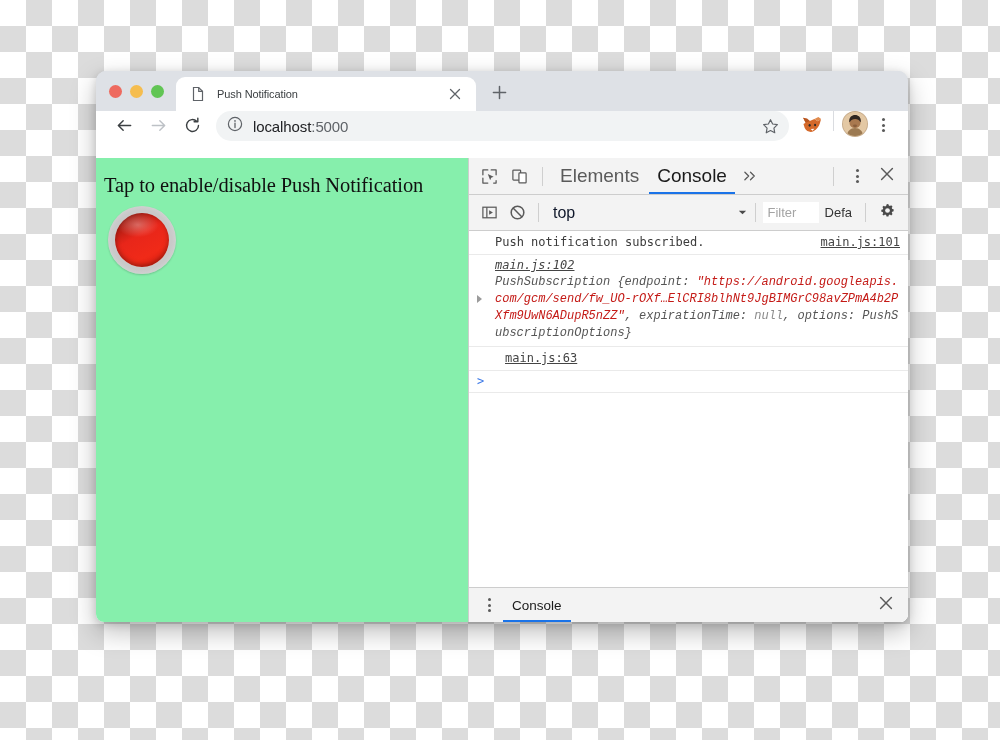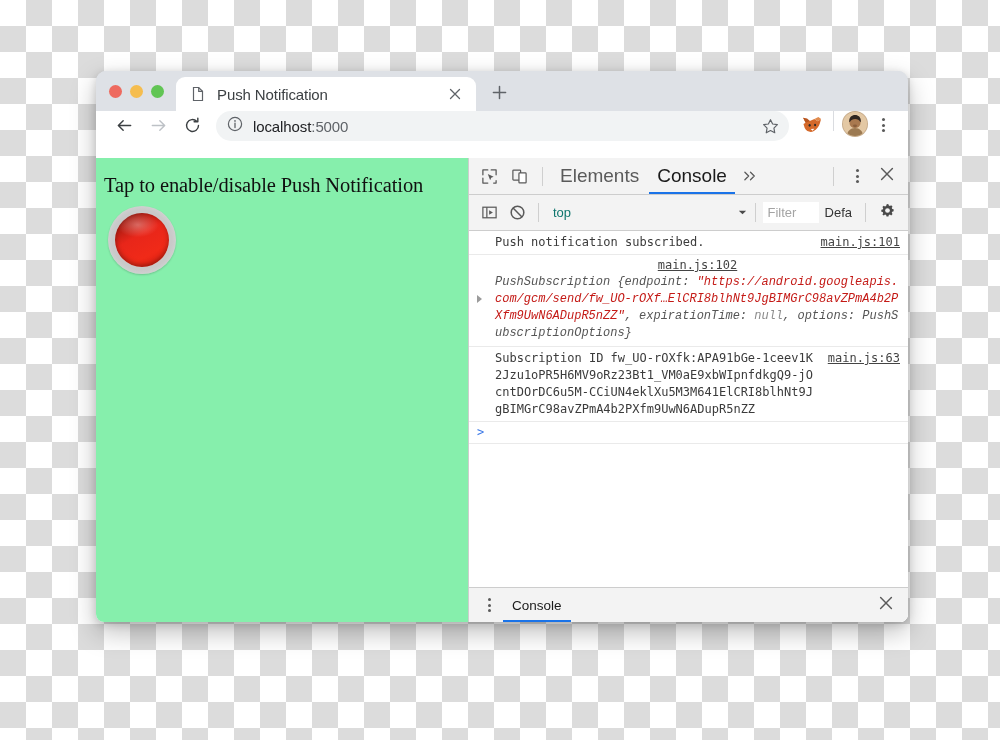--- a/index.html
+++ b/index.html
@@ -64,21 +64,21 @@
     background: #ffffff;
     border-radius: 9px 9px 0 0;
     display: flex;
     align-items: center;
     padding: 0 10px 0 14px;
     gap: 11px;
     position: relative;
   }
   #tab-active .tab-title {
     flex: 1;
-    font-size: 15px;
+    font-size: 11px;
     color: #3c4043;
     white-space: nowrap;
     overflow: hidden;
     text-overflow: ellipsis;
     letter-spacing: -0.1px;
   }
   .tab-favicon { width: 16px; height: 16px; flex: none; }
   .tab-close {
     width: 22px; height: 22px; flex: none;
     display: flex; align-items: center; justify-content: center;
@@ -247,22 +247,22 @@
   #ctx-select {
     flex: 1;
     display: flex;
     align-items: center;
     min-width: 0;
     padding-left: 7px;
     height: 22px;
   }
   #ctx-select .ctx-label {
     flex: 1;
-    font-size: 13px;
-    color: #0f766e;
+    font-size: 16px;
+    color: #0f172a;
     white-space: nowrap;
     overflow: hidden;
   }
   #filter-input {
     width: 56px;
     height: 21px;
     background: #ffffff;
     border: 1px solid transparent;
     display: flex; align-items: center;
     padding-left: 4px;
@@ -299,21 +299,21 @@
   }
   .log-msg { flex: 1; white-space: pre-wrap; word-break: break-all; min-width: 0; }
   .log-src {
     flex: none;
     margin-left: 10px;
     color: #444;
     text-decoration: underline;
     white-space: nowrap;
   }
   .log-row.obj { display: block; padding-top: 2px; padding-bottom: 4px; }
-  .log-row.obj .src-line { text-align: center; }
+  .log-row.obj .src-line { text-align: left; font-style: italic; }
   .log-row.obj .src-line .log-src { margin-left: 0; }
   .obj-body {
     position: relative;
     padding-left: 0;
     font-style: italic;
     color: #555;
     word-break: break-all;
     white-space: pre-wrap;
     font-family: Liberation Mono, monospace;
   }
@@ -596,21 +596,20 @@
         <div class="log-row obj">
           <span class="disclosure"></span>
           <div class="src-line">
             <span class="log-src">main.js:102</span>
           </div>
           <div class="obj-body"><span class="cls">PushSubscription</span><span class="cls"> {endpoint: </span><span class="str">"https://android.googleapis.com/gcm/send/fw_UO-rOXf…ElCRI8blhNt9JgBIMGrC98avZPmA4b2PXfm9UwN6ADupR5nZZ"</span><span class="cls">, expirationTime: </span><span class="nul">null</span><span class="cls">, options: </span><span class="cls">PushSubscriptionOptions}</span></div>
         </div>
 
         <div class="log-row multiline">
           <div class="first">
-            <span class="log-msg">Subscription ID fw_UO-rOXfk:APA91bGe-1ceev1K2Jzu1oPR5H6MV9oRz23Bt1_VM0aE9xbWIpnfdkgQ9-jOcntDOrDC6u5M-CCiUN4eklXu5M3M641ElCRI8blhNt9JgBIMGrC98avZPmA4b2PXfm9UwN6ADupR5nZZ</span>
             <span class="log-src">main.js:63</span>
           </div>
         </div>
 
         <div id="prompt-row">
           <span class="caret">&gt;</span>
         </div>
       </div>
 
       <div id="dt-drawer">

